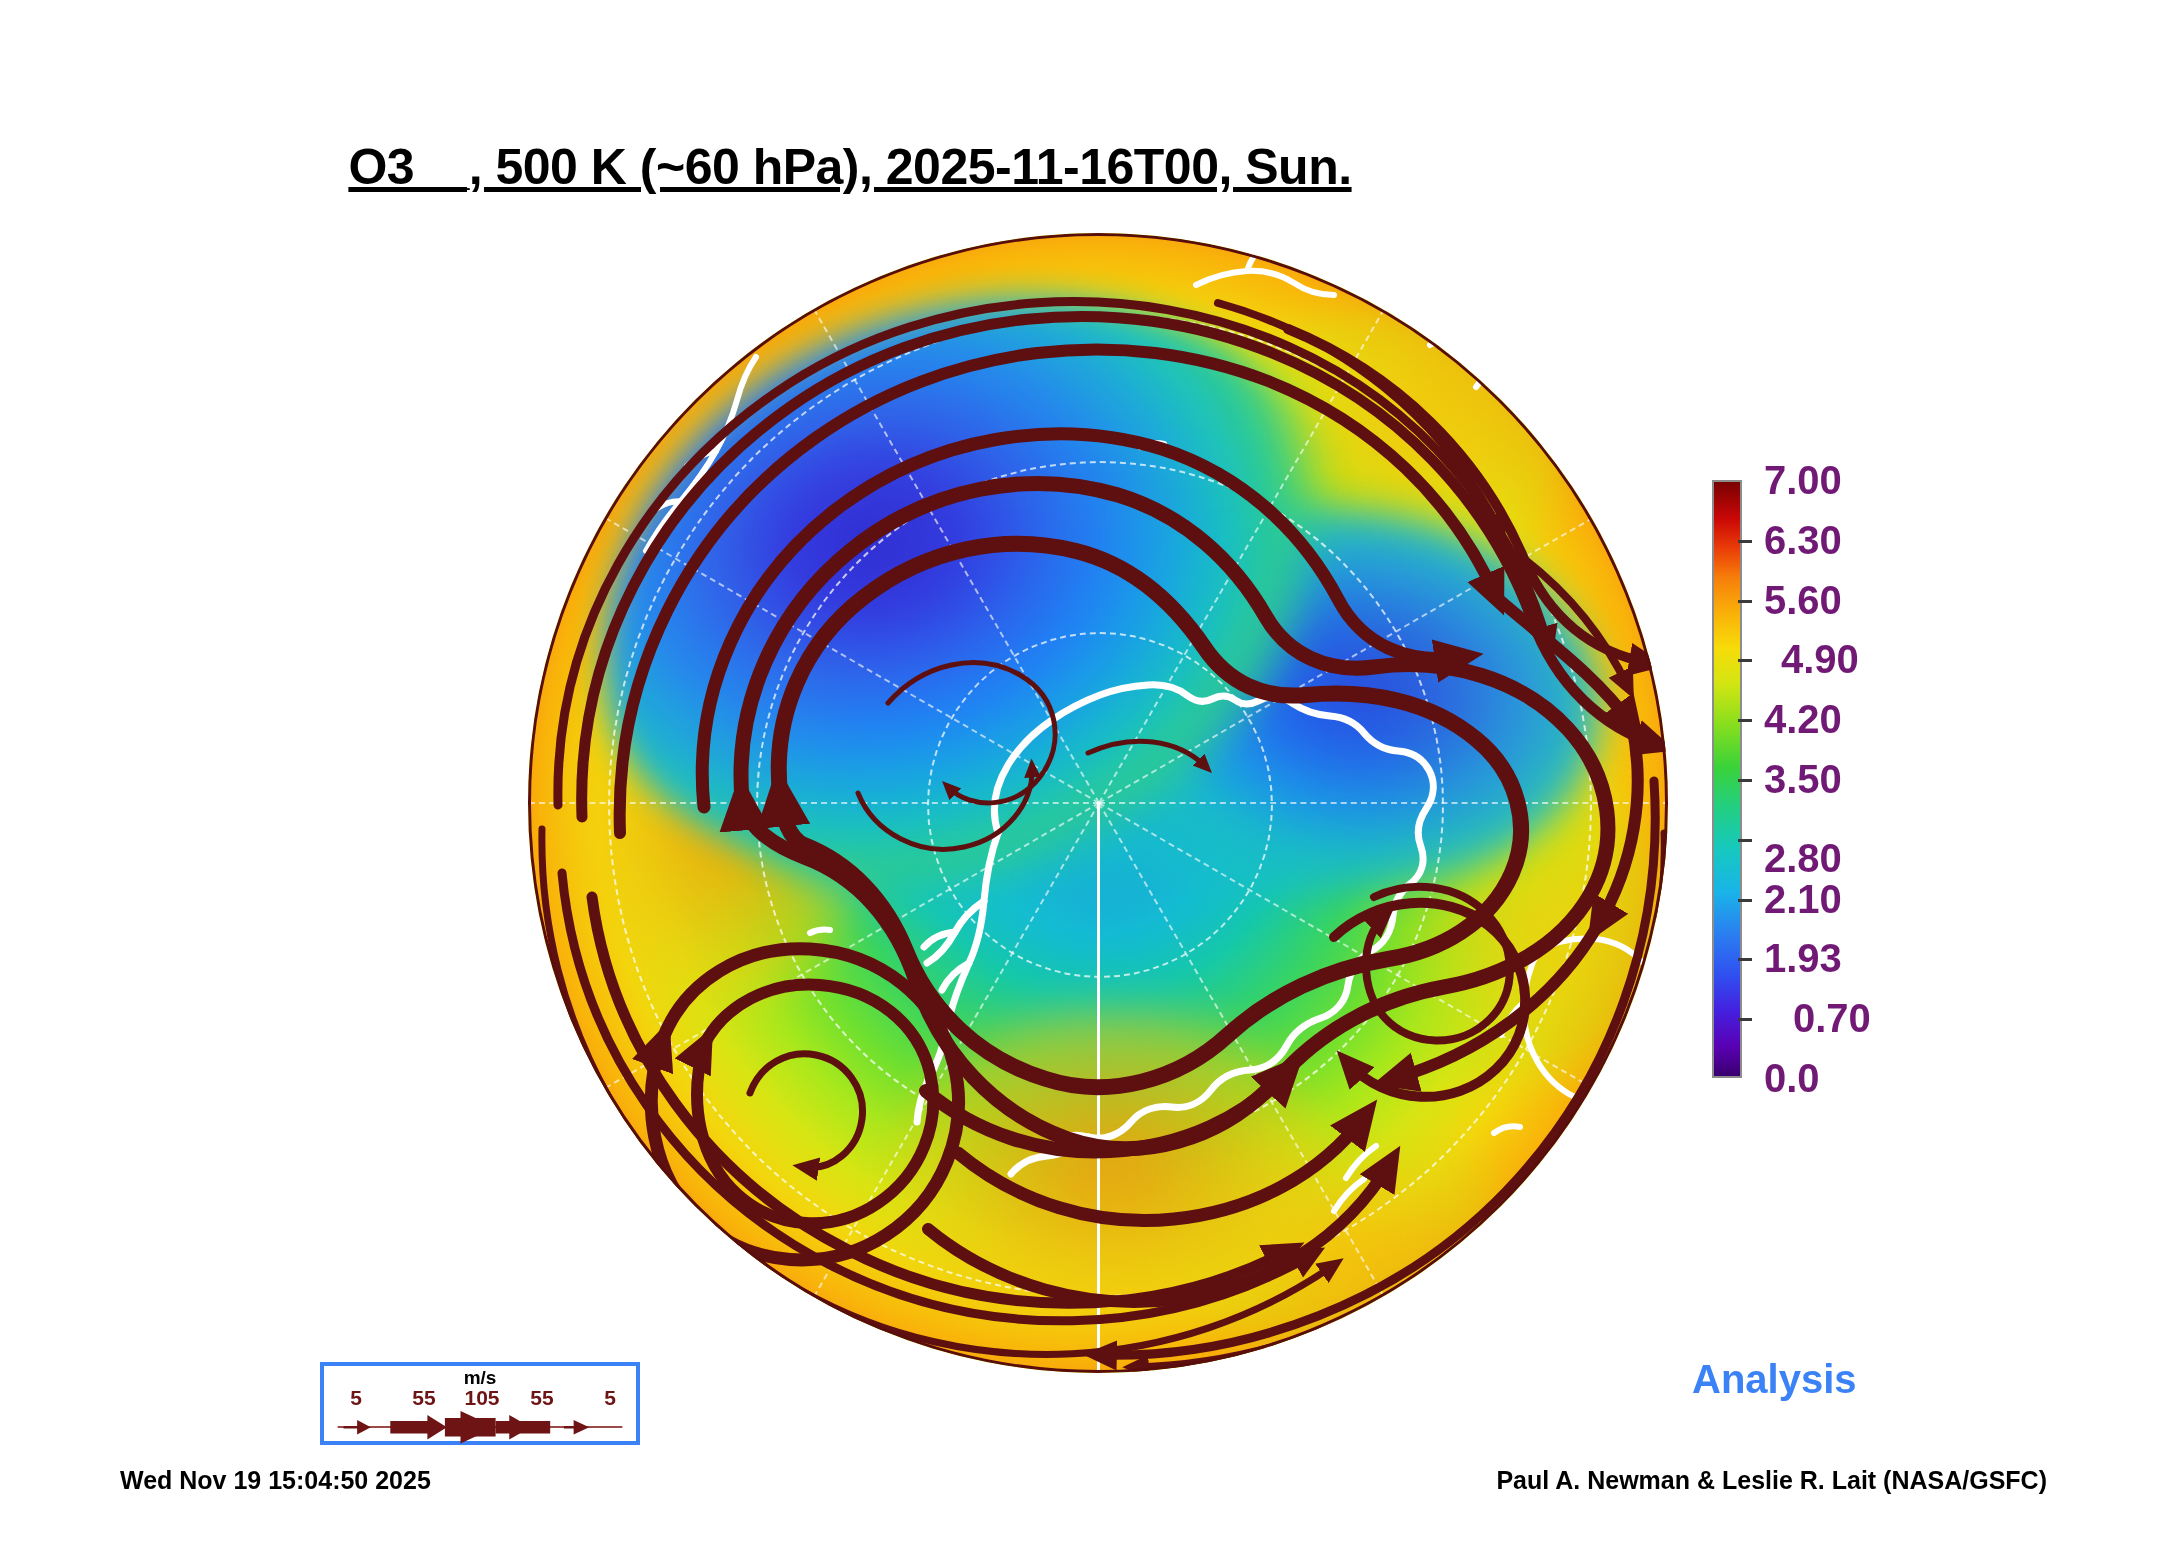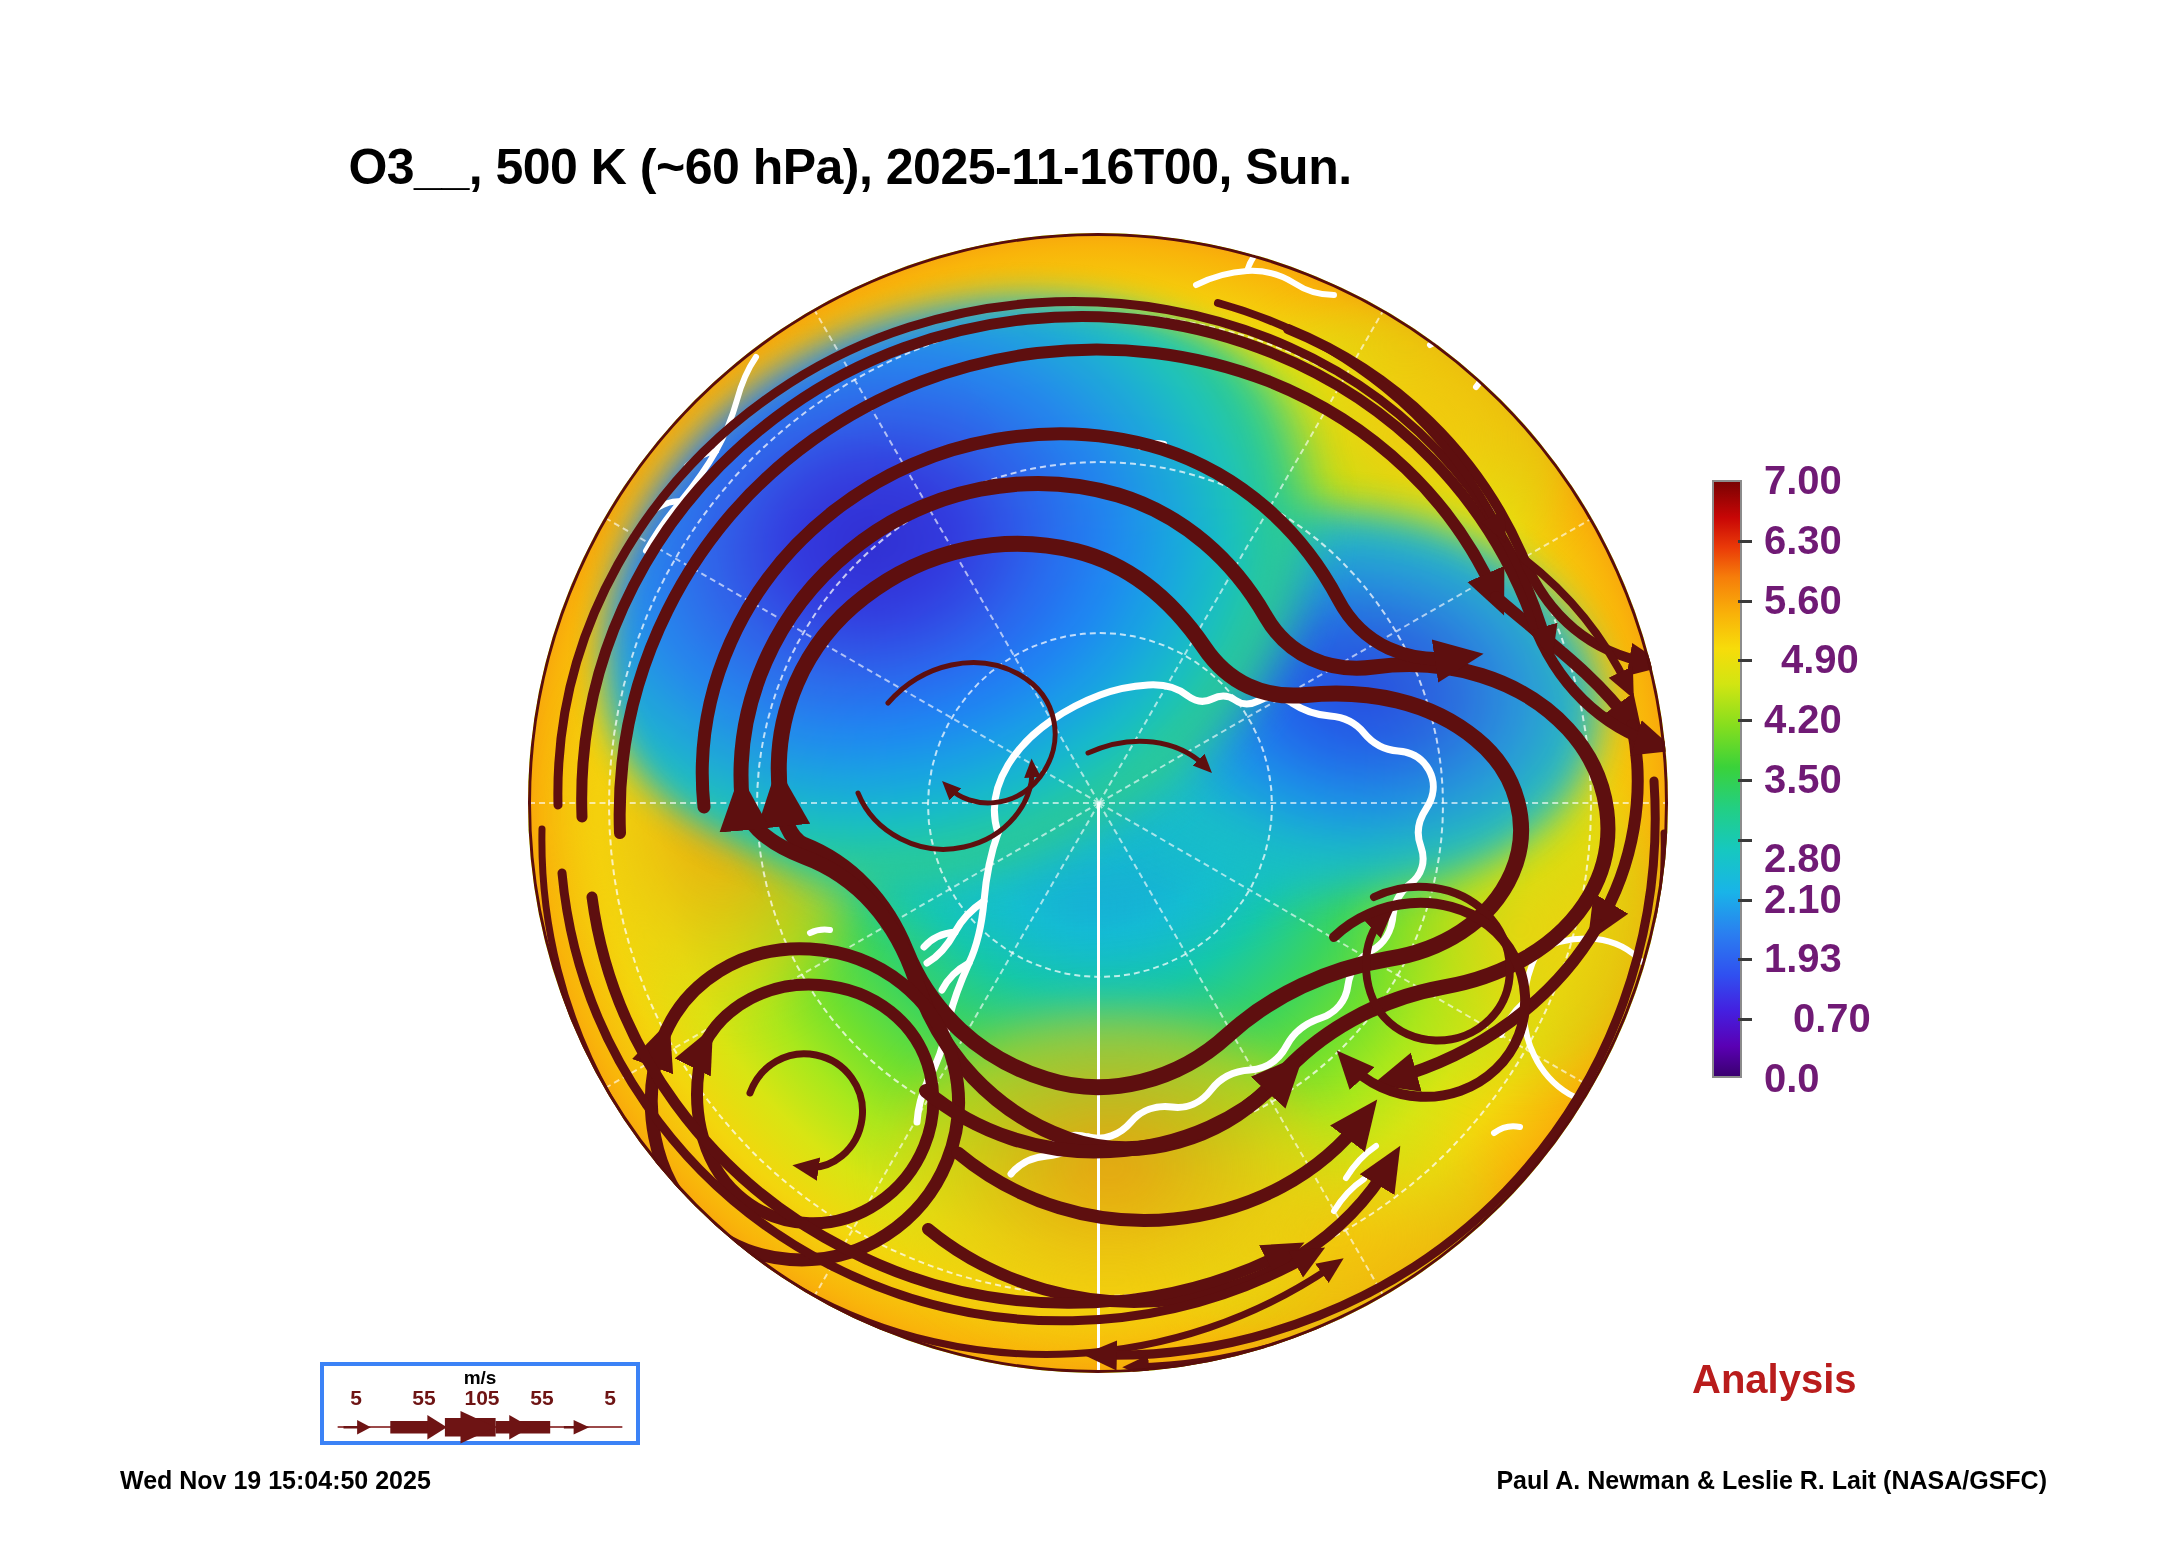--- a/index.html
+++ b/index.html
@@ -21,20 +21,21 @@
     position: absolute;
     left: 0;
     top: 138px;
     width: 1700px;
     text-align: center;
     font-size: 50px;
     font-weight: bold;
     color: #000000;
     letter-spacing: -0.5px;
     white-space: nowrap;
+    text-decoration: underline;
   }
 
   
   #map-panel {
     position: absolute;
     left: 528px;
     top: 233px;
     width: 1140px;
     height: 1140px;
   }
@@ -260,21 +261,21 @@
     height: 34px;
   }
 
   
   #analysis-label {
     position: absolute;
     left: 1692px;
     top: 1357px;
     font-size: 40px;
     font-weight: bold;
-    color: #b91c1c;
+    color: #3b82f6;
     white-space: nowrap;
   }
   #timestamp {
     position: absolute;
     left: 120px;
     top: 1466px;
     font-size: 25px;
     font-weight: bold;
     color: #000000;
     white-space: nowrap;

